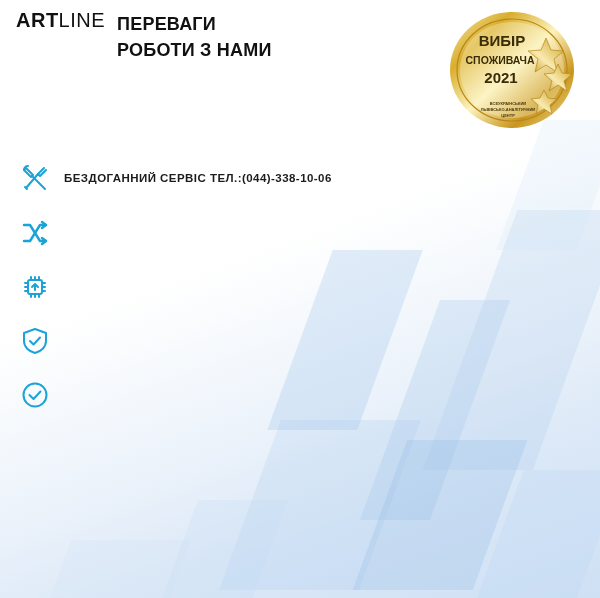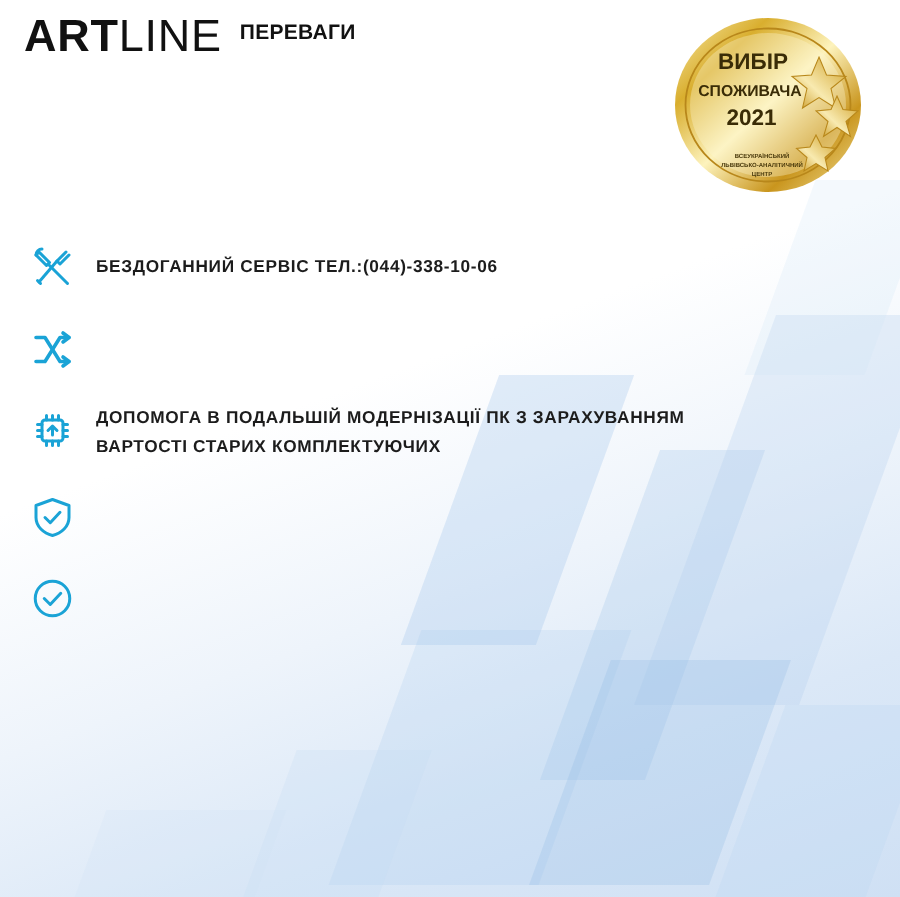--- a/index.html
+++ b/index.html
@@ -34,33 +34,33 @@
   }
 
   .header {
     position: absolute;
     left: 16px;
     top: 8px;
     display: flex;
     align-items: flex-start;
   }
   .logo {
-    font-size: 30px;
+    font-size: 20px;
     font-weight: bold;
     letter-spacing: 0.5px;
     line-height: 1;
     color: #111111;
     padding-top: 2px;
   }
   .logo .thin {
     font-weight: normal;
   }
   .header-title {
     margin-left: 12px;
-    font-size: 14px;
+    font-size: 18px;
     font-weight: bold;
     color: #111111;
     line-height: 1.45;
     letter-spacing: 0.2px;
     padding-top: 3px;
     text-transform: uppercase;
   }
 
   
   .badge {
@@ -123,20 +123,21 @@
     <span style="left:500px; top:470px; width:100px; height:130px; background:rgba(190,215,242,0.30);"></span>
     <span style="left:180px; top:500px; width:90px; height:98px; background:rgba(195,220,244,0.25);"></span>
     <span style="left:520px; top:120px; width:80px; height:130px; background:rgba(205,227,246,0.22);"></span>
     <span style="left:60px; top:540px; width:120px; height:60px; background:rgba(205,227,246,0.20);"></span>
   </div>
 
   <div class="header">
     <div class="logo"><span>ART</span><span class="thin">LINE</span></div>
     <div class="header-title">
       <div>ПЕРЕВАГИ</div>
+      <div>РОБОТИ З НАМИ</div>
     </div>
   </div>
 
   <div class="badge">
     <svg width="136" height="132" viewBox="0 0 136 132">
       <defs>
         <linearGradient id="gold" x1="0" y1="0" x2="1" y2="1">
           <stop offset="0%" stop-color="#f9ecae"></stop>
           <stop offset="25%" stop-color="#d9ae2e"></stop>
           <stop offset="50%" stop-color="#fdf3bd"></stop>
@@ -200,24 +201,20 @@
       <div class="icon">
         <svg width="30" height="30" viewBox="0 0 30 30" fill="none" stroke="#1aa3d6" stroke-width="2" stroke-linecap="round" stroke-linejoin="round">
           <rect x="8" y="8" width="14" height="14" rx="2"></rect>
           <path d="M15 18 L15 12 M12 15 L15 12 L18 15"></path>
           <path d="M11 8 L11 5 M15 8 L15 5 M19 8 L19 5"></path>
           <path d="M11 22 L11 25 M15 22 L15 25 M19 22 L19 25"></path>
           <path d="M8 11 L5 11 M8 15 L5 15 M8 19 L5 19"></path>
           <path d="M22 11 L25 11 M22 15 L25 15 M22 19 L25 19"></path>
         </svg>
       </div>
-      <div class="text">
-        <span class="ln">ДОПОМОГА В ПОДАЛЬШІЙ  МОДЕРНІЗАЦІЇ ПК З ЗАРАХУВАННЯМ</span>
-        <span class="ln">ВАРТОСТІ СТАРИХ КОМПЛЕКТУЮЧИХ</span>
-      </div>
     </div>
 
 
     <div class="row">
       <div class="icon">
         <svg width="30" height="30" viewBox="0 0 30 30" fill="none" stroke="#1aa3d6" stroke-width="2" stroke-linecap="round" stroke-linejoin="round">
           <path d="M15 3 L26 7 L26 15 C26 21 21 25.5 15 27 C9 25.5 4 21 4 15 L4 7 Z"></path>
           <polyline points="10,15 13.5,18.5 20,11.5"></polyline>
         </svg>
       </div>

